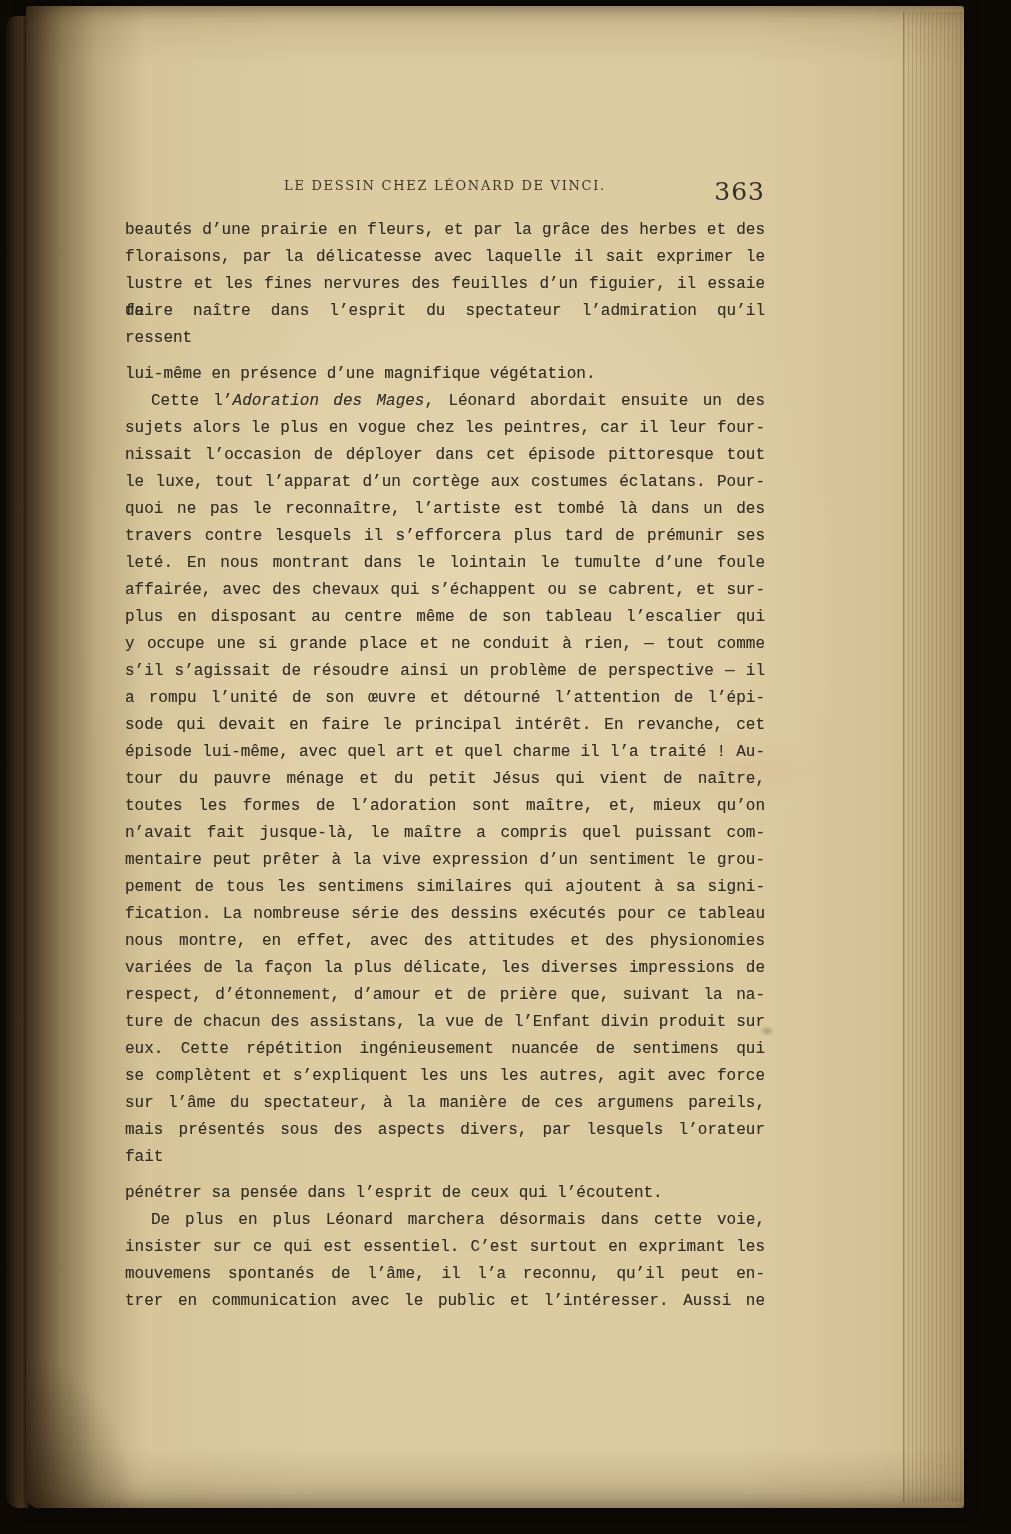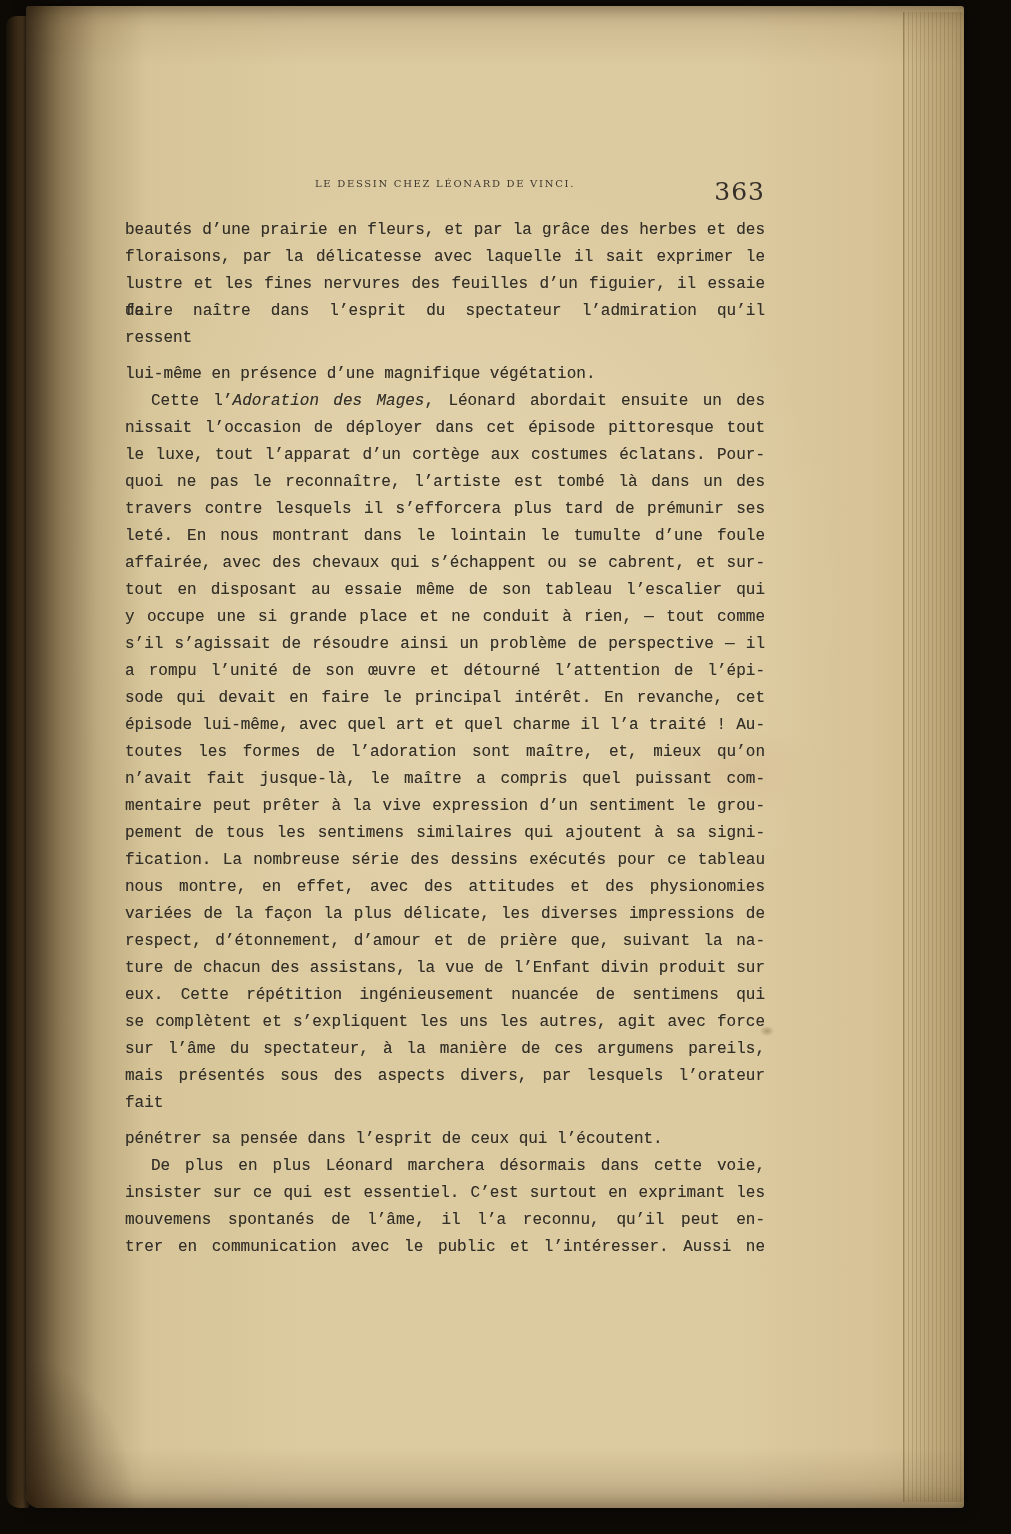--- a/index.html
+++ b/index.html
@@ -55,21 +55,21 @@
   }
   .content {
     position: absolute; left: 99px; top: 172px; width: 640px;
     color: #33302a;
   }
   .page-header {
     position: relative; height: 22px; margin-bottom: 17px;
   }
   .running-title {
     text-align: center;
-    font-size: 10px;
+    font-size: 13px;
     letter-spacing: 1.7px;
     color: #3d382e;
     white-space: nowrap;
   }
   .page-number {
     position: absolute; right: 0; top: -1px;
     font-size: 25px;
     letter-spacing: 1px;
     color: #35312a;
   }
@@ -109,32 +109,34 @@
     <div>
       <div class="line">beautés d’une prairie en fleurs, et par la grâce des herbes et des</div>
       <div class="line">floraisons, par la délicatesse avec laquelle il sait exprimer le</div>
       <div class="line">lustre et les fines nervures des feuilles d’un figuier, il essaie de</div>
       <div class="line">faire naître dans l’esprit du spectateur l’admiration qu’il ressent</div>
       <div class="line para-end">lui-même en présence d’une magnifique végétation.</div>
     </div>
 
     <div>
       <div class="line indent"><span>Cette l’</span><em>Adoration des Mages</em><span>, Léonard abordait ensuite un des</span></div>
+      <div class="line">sujets alors le plus en vogue chez les peintres, car il leur four-</div>
       <div class="line">nissait l’occasion de déployer dans cet épisode pittoresque tout</div>
       <div class="line">le luxe, tout l’apparat d’un cortège aux costumes éclatans. Pour-</div>
       <div class="line">quoi ne pas le reconnaître, l’artiste est tombé là dans un des</div>
       <div class="line">travers contre lesquels il s’efforcera plus tard de prémunir ses</div>
       <div class="line">leté. En nous montrant dans le lointain le tumulte d’une foule</div>
       <div class="line">affairée, avec des chevaux qui s’échappent ou se cabrent, et sur-</div>
-      <div class="line">tout en disposant au essaie même de son tableau l’escalier qui</div>
+      <div class="line">plus en disposant au centre même de son tableau l’escalier qui</div>
       <div class="line">y occupe une si grande place et ne conduit à rien, — tout comme</div>
       <div class="line">s’il s’agissait de résoudre ainsi un problème de perspective — il</div>
       <div class="line">a rompu l’unité de son œuvre et détourné l’attention de l’épi-</div>
       <div class="line">sode qui devait en faire le principal intérêt. En revanche, cet</div>
       <div class="line">épisode lui-même, avec quel art et quel charme il l’a traité ! Au-</div>
+      <div class="line">tour du pauvre ménage et du petit Jésus qui vient de naître,</div>
       <div class="line">toutes les formes de l’adoration sont maître, et, mieux qu’on</div>
       <div class="line">n’avait fait jusque-là, le maître a compris quel puissant com-</div>
       <div class="line">mentaire peut prêter à la vive expression d’un sentiment le grou-</div>
       <div class="line">pement de tous les sentimens similaires qui ajoutent à sa signi-</div>
       <div class="line">fication. La nombreuse série des dessins exécutés pour ce tableau</div>
       <div class="line">nous montre, en effet, avec des attitudes et des physionomies</div>
       <div class="line">variées de la façon la plus délicate, les diverses impressions de</div>
       <div class="line">respect, d’étonnement, d’amour et de prière que, suivant la na-</div>
       <div class="line">ture de chacun des assistans, la vue de l’Enfant divin produit sur</div>
       <div class="line">eux. Cette répétition ingénieusement nuancée de sentimens qui</div>

